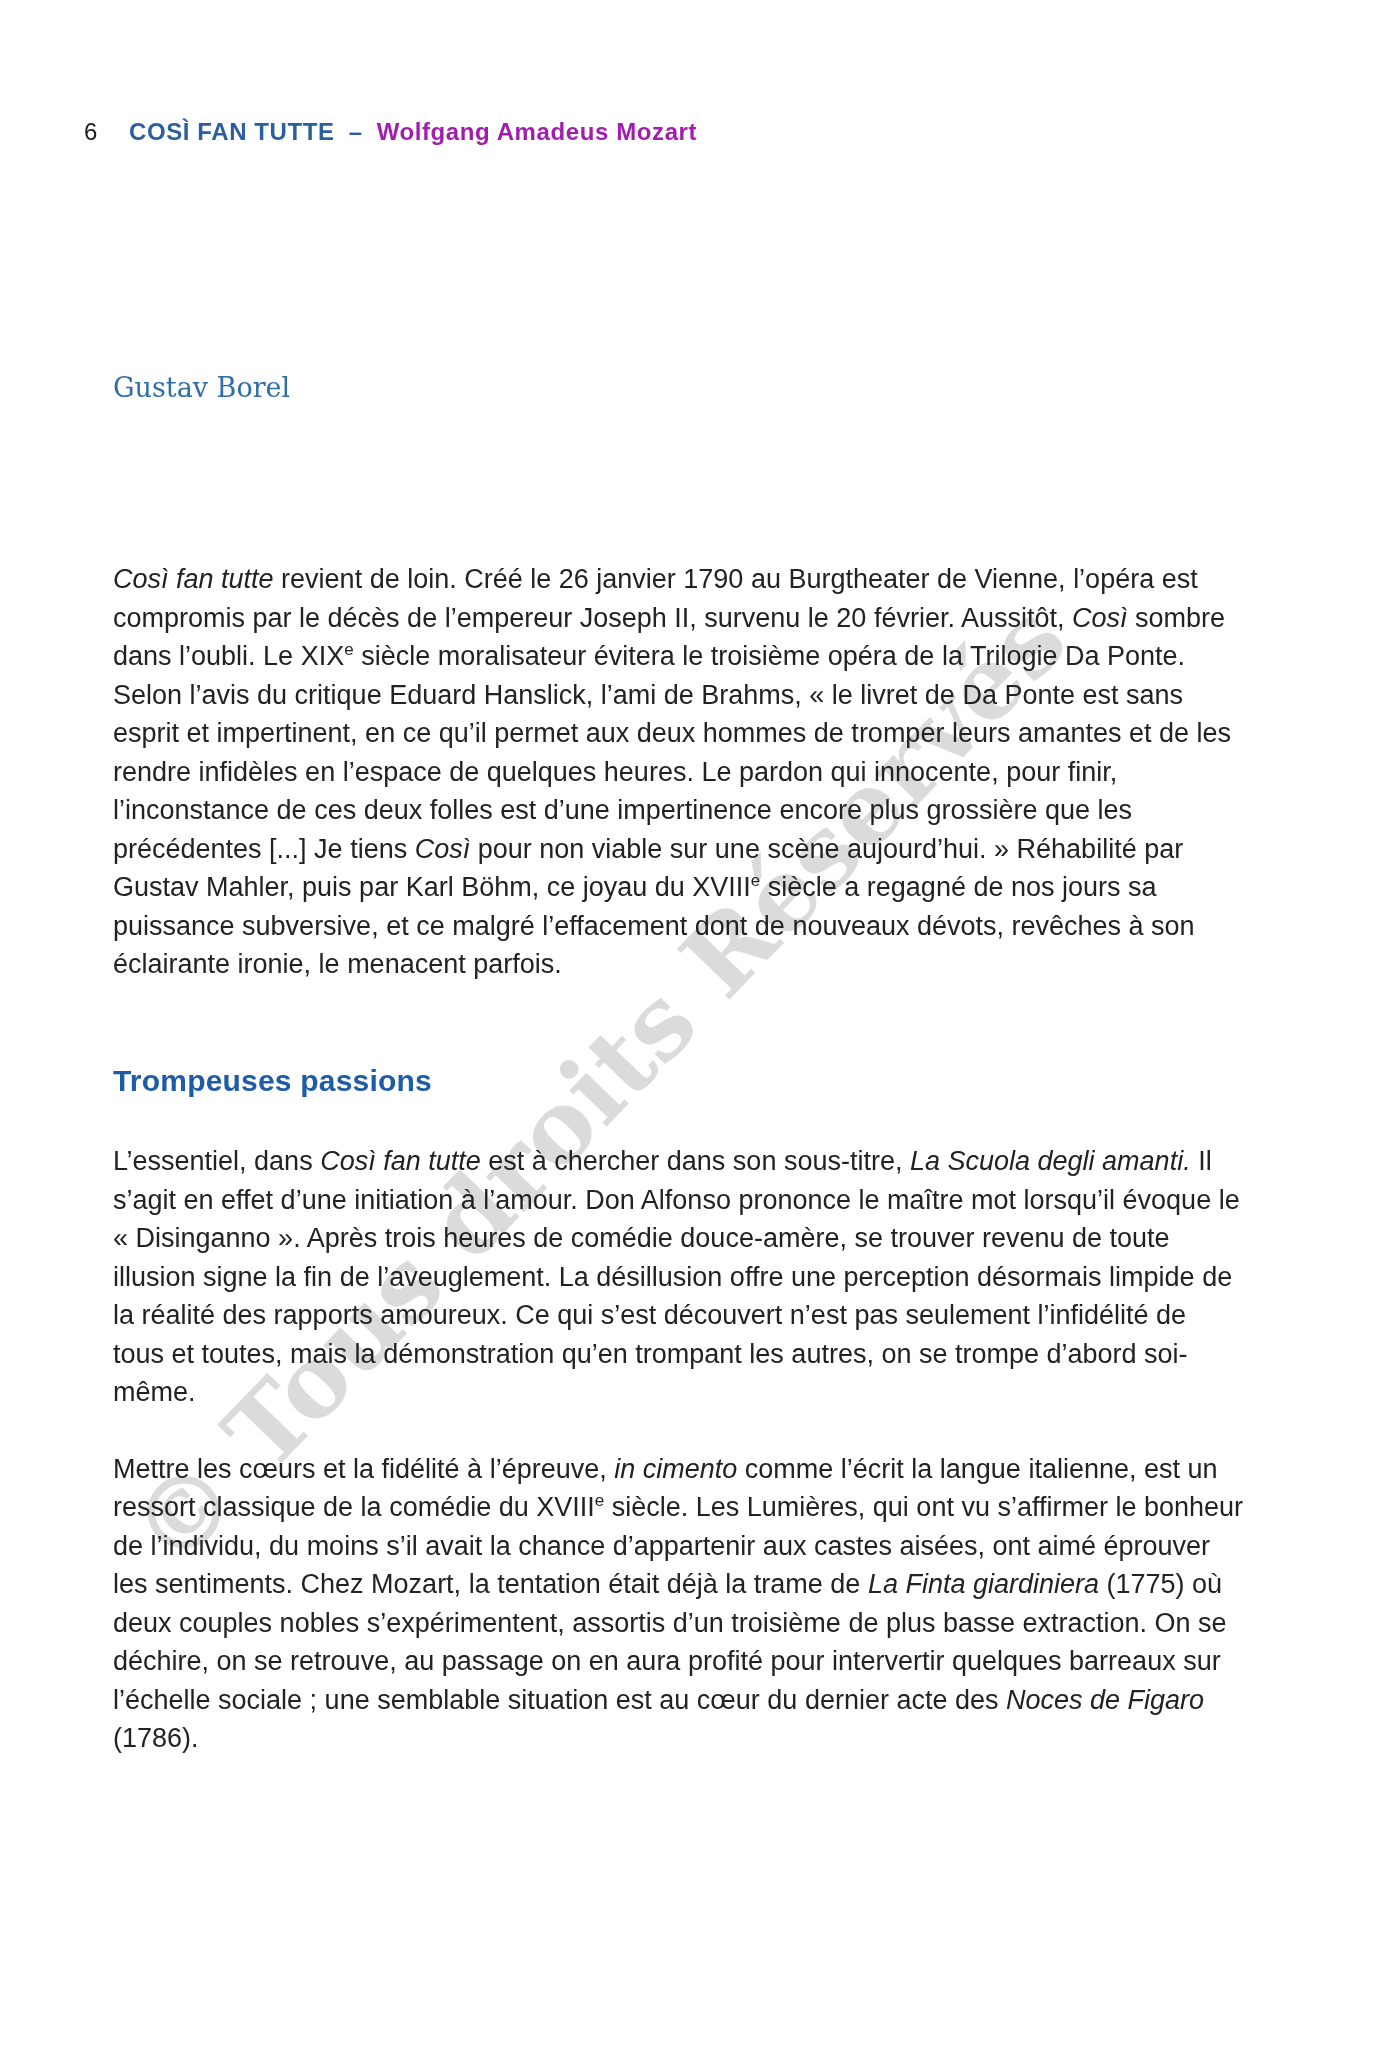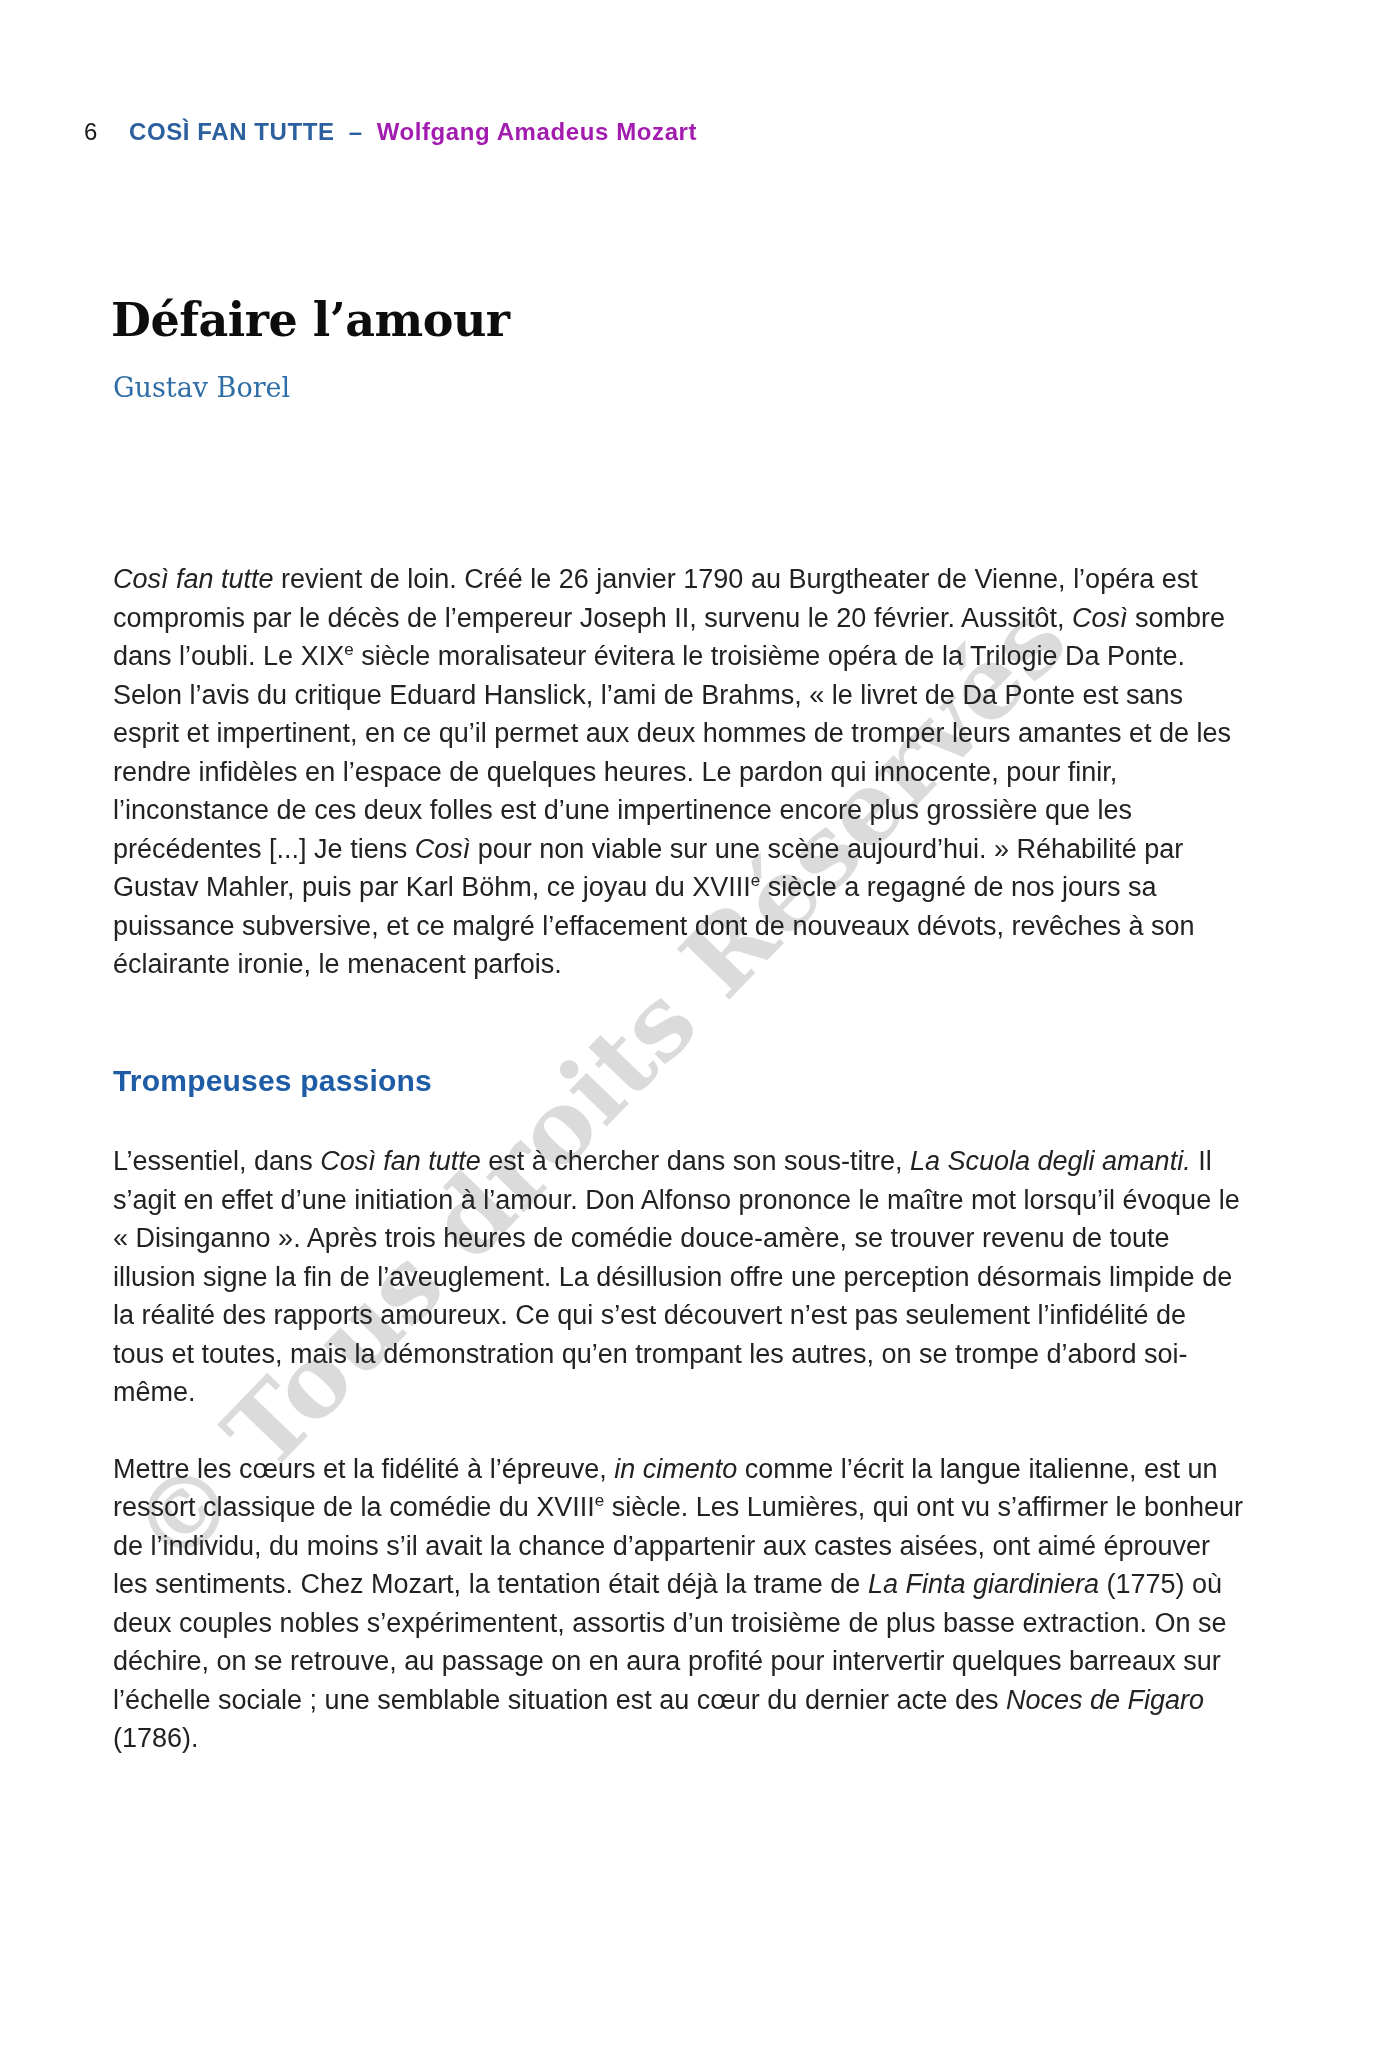--- a/index.html
+++ b/index.html
@@ -115,21 +115,20 @@
 
   <div class="watermark">© Tous droits Réservés</div>
 
   <div class="header">
     <span class="page-number">6</span>
     <span class="header-work">COSÌ FAN TUTTE</span>
     <span class="header-sep">–</span>
     <span class="header-composer">Wolfgang Amadeus Mozart</span>
   </div>
 
-  <h1 class="article-title">Défaire l’amour</h1>
 
   <div class="article-author">Gustav Borel</div>
 
   <div class="body-copy">
     <p><i>Così fan tutte</i><span> revient de loin. Créé le 26 janvier 1790 au Burgtheater de Vienne, l’opéra est compromis par le décès de l’empereur Joseph II, survenu le 20 février. Aussitôt, </span><i>Così</i><span> sombre dans l’oubli. Le XIX</span><sup>e</sup><span> siècle moralisateur évitera le troisième opéra de la Trilogie Da Ponte. Selon l’avis du critique Eduard Hanslick, l’ami de Brahms, « le livret de Da Ponte est sans esprit et impertinent, en ce qu’il permet aux deux hommes de tromper leurs amantes et de les rendre infidèles en l’espace de quelques heures. Le pardon qui innocente, pour finir, l’inconstance de ces deux folles est d’une impertinence encore plus grossière que les précédentes [...] Je tiens </span><i>Così</i><span> pour non viable sur une scène aujourd’hui. » Réhabilité par Gustav Mahler, puis par Karl Böhm, ce joyau du XVIII</span><sup>e</sup><span> siècle a regagné de nos jours sa puissance subversive, et ce malgré l’effacement dont de nouveaux dévots, revêches à son éclairante ironie, le menacent parfois.</span></p>
 
     <h2 class="section-heading">Trompeuses passions</h2>
 
     <p><span>L’essentiel, dans </span><i>Così fan tutte</i><span> est à chercher dans son sous-titre, </span><i>La Scuola degli amanti.</i><span> Il s’agit en effet d’une initiation à l’amour. Don Alfonso prononce le maître mot lorsqu’il évoque le « Disinganno ». Après trois heures de comédie douce-amère, se trouver revenu de toute illusion signe la fin de l’aveuglement. La désillusion offre une perception désormais limpide de la réalité des rapports amoureux. Ce qui s’est découvert n’est pas seulement l’infidélité de tous et toutes, mais la démonstration qu’en trompant les autres, on se trompe d’abord soi-même.</span></p>
 

